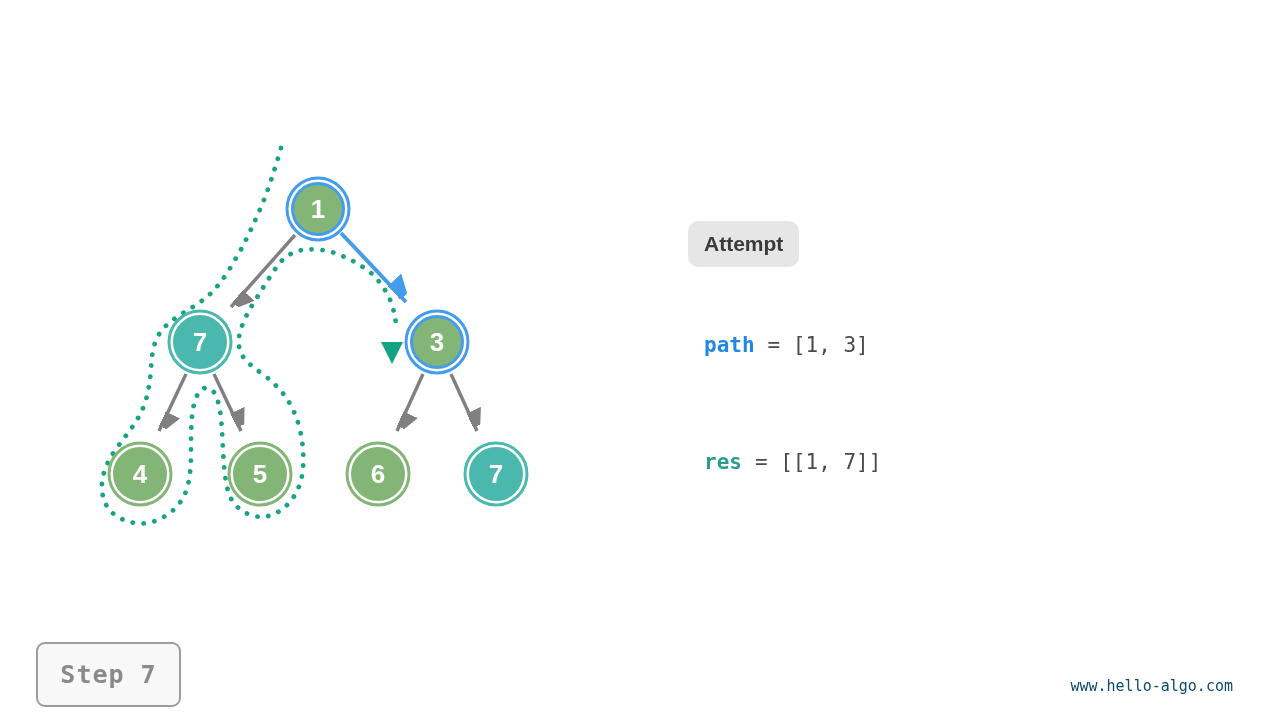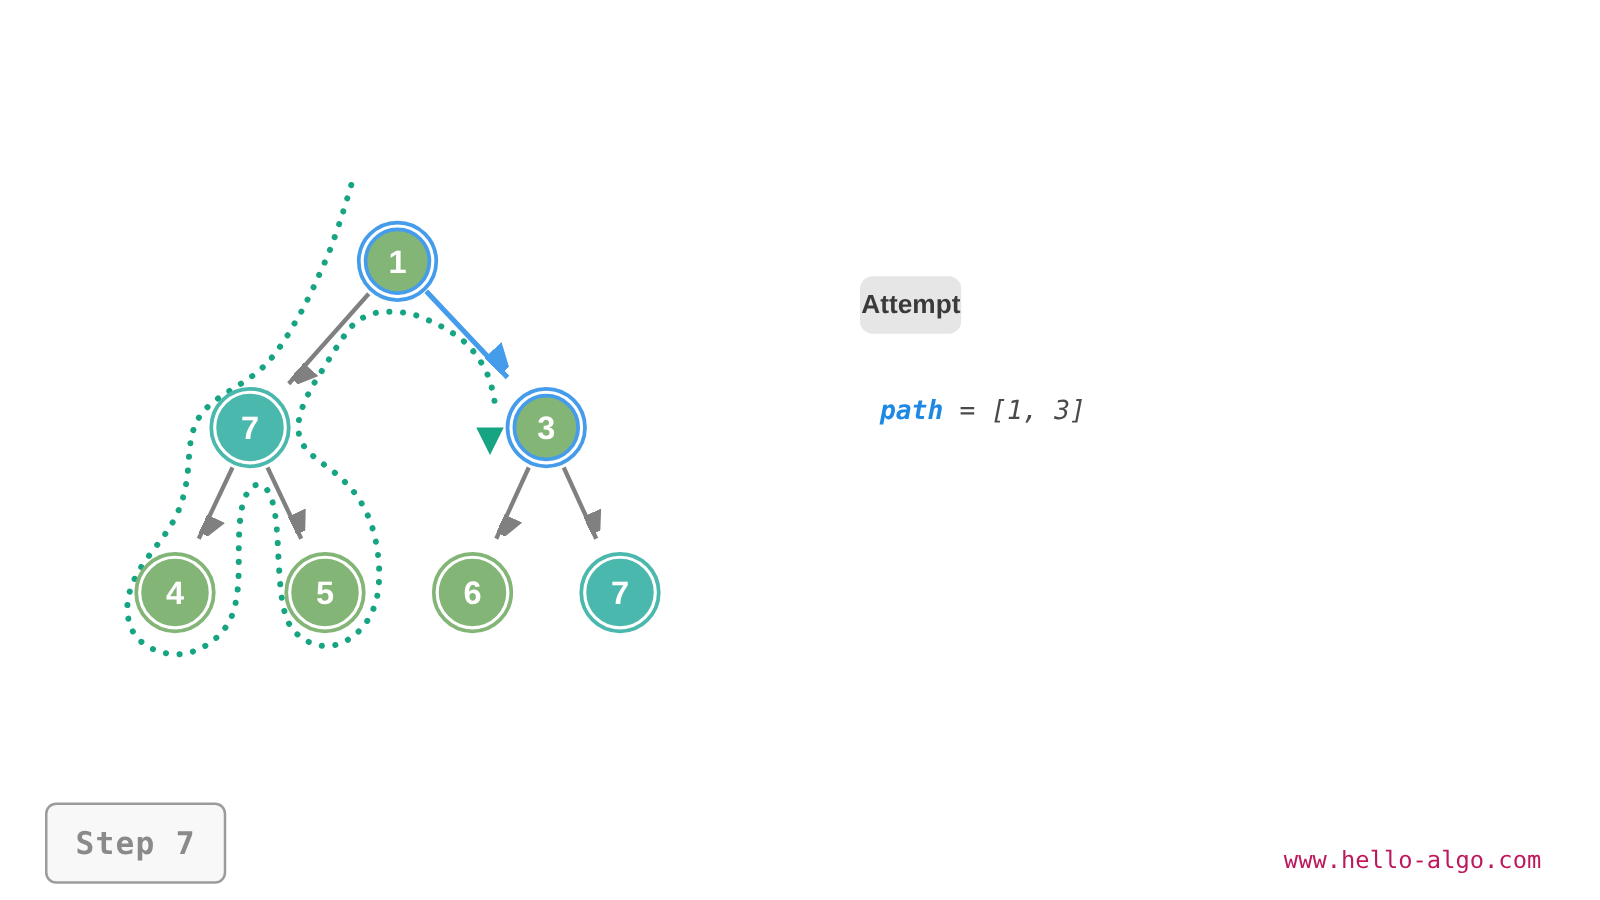--- a/index.html
+++ b/index.html
@@ -8,47 +8,47 @@
     font-family:"Liberation Sans",sans-serif;
   }
   .stage{position:absolute;left:0;top:0;width:1280px;height:720px;}
   svg text.node-label{
     font-family:"Liberation Sans",sans-serif;font-weight:bold;font-size:26px;fill:#ffffff;
     text-anchor:middle;
   }
   .panel-line{position:absolute;white-space:nowrap;}
   .attempt-box{
     left:688px;top:221px;height:46px;display:inline-flex;align-items:center;
-    padding:0 1px;background:#e6e6e6;border-radius:10px;
+    padding:0 16px;background:#e6e6e6;border-radius:10px;
     font-size:21px;color:#3d3d3d;
   }
   .backtrack-line{
     left:704px;top:283px;font-size:21px;color:#3d3d3d;
   }
   .bold-label{font-weight:bold;color:#3a3a3a;}
   .code-line{
     font-family:"DejaVu Sans Mono","Liberation Mono",monospace;
     font-size:21px;color:#4a4a4a;
   }
-  .path-line{left:704px;top:316px;font-style:italic;}
+  .path-line{left:704px;top:333px;}
   .res-line{left:704px;top:450px;}
   .var-path{color:#1e88e5;font-weight:bold;}
   .var-res{color:#2a9d8e;font-weight:bold;}
   .code-rest{margin-left:13px;}
   .step-box{
     position:absolute;left:36px;top:642px;width:145px;height:65px;
     box-sizing:border-box;border:2px solid #9c9c9c;border-radius:9px;background:#f8f8f8;
     display:flex;align-items:center;justify-content:center;
     font-family:"DejaVu Sans Mono","Liberation Mono",monospace;
     font-weight:bold;font-size:25px;color:#8a8a8a;letter-spacing:1px;
   }
   .watermark{
     position:absolute;right:47px;top:677px;
     font-family:"DejaVu Sans Mono","Liberation Mono",monospace;
-    font-size:19px;color:#be185d;
+    font-size:15px;color:#0c4a6e;
   }
 </style>
 </head>
 <body>
 
 <div class="stage">
 
   <svg width="620" height="600" viewBox="0 0 620 600">
     <defs>
       <marker id="arrow-gray" markerWidth="4.6" markerHeight="4.6" refX="6" refY="4" orient="auto" markerUnits="strokeWidth">
@@ -147,20 +147,23 @@
   
   <div class="panel-line attempt-box">
     <span class="bold-label">Attempt</span>
   </div>
 
 
   <div class="panel-line code-line path-line">
     <span class="var-path">path</span><span class="code-rest">= [1, 3]</span>
   </div>
 
+  <div class="panel-line code-line res-line">
+    <span class="var-res">res</span><span class="code-rest">= [[1, 7]]</span>
+  </div>
 
   
   <div class="step-box">
     <span>Step 7</span>
   </div>
 
   
   <div class="watermark">www.hello-algo.com</div>
 
 </div>

